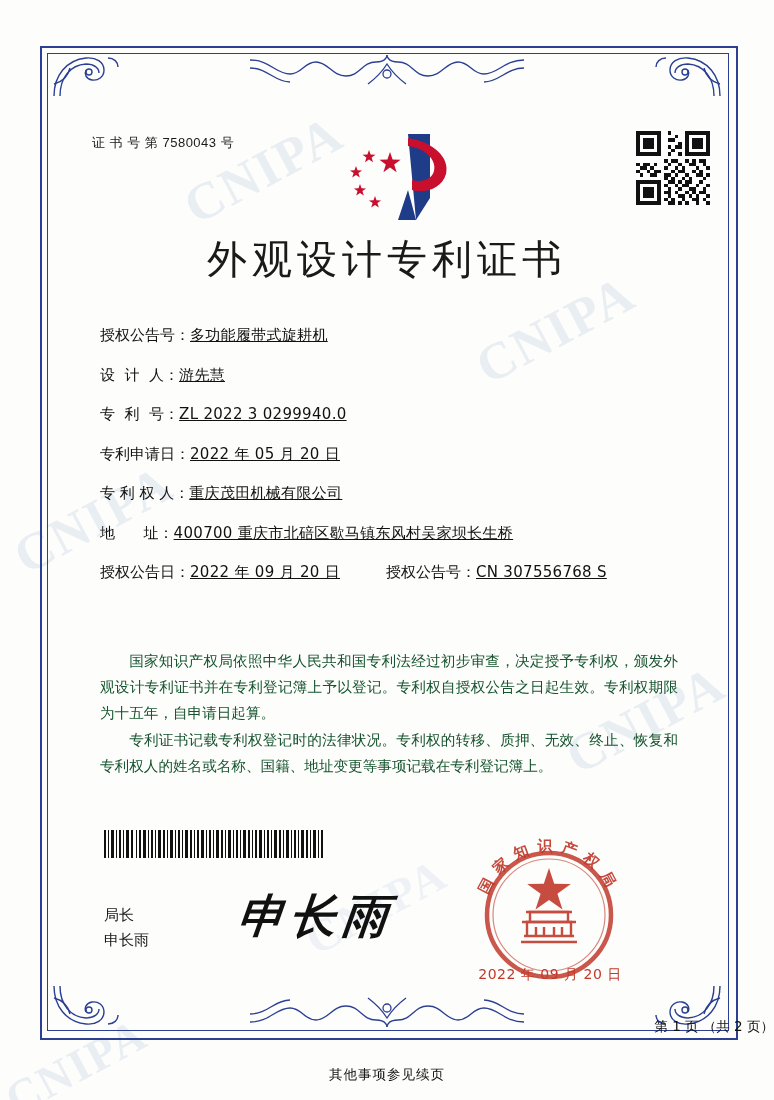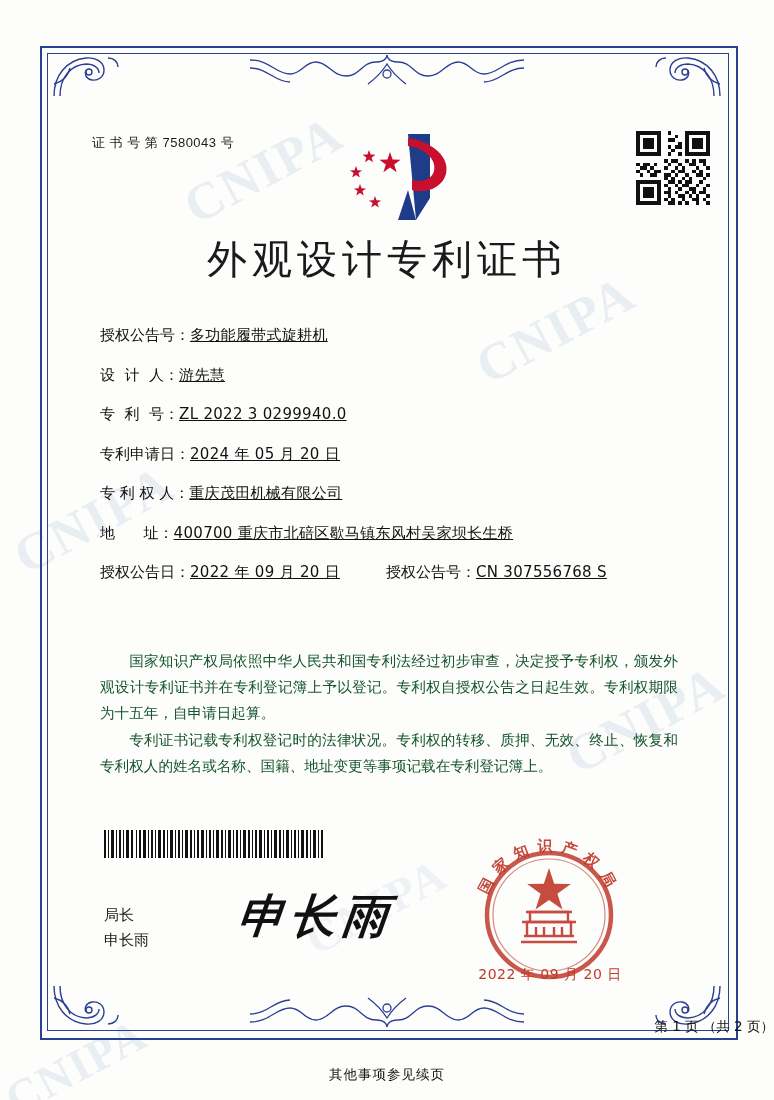--- a/index.html
+++ b/index.html
@@ -424,21 +424,21 @@
     <div class="field">
       <span class="lbl">设  计  人：</span>
       <span class="val">游先慧</span>
     </div>
     <div class="field">
       <span class="lbl">专  利  号：</span>
       <span class="val">ZL 2022 3 0299940.0</span>
     </div>
     <div class="field">
       <span class="lbl">专利申请日：</span>
-      <span class="val">2024 年 05 月 20 日</span>
+      <span class="val">2022 年 05 月 20 日</span>
     </div>
     <div class="field">
       <span class="lbl">专 利 权 人：</span>
       <span class="val">重庆茂田机械有限公司</span>
     </div>
     <div class="field">
       <span class="lbl">地      址：</span>
       <span class="val">400700 重庆市北碚区歇马镇东风村吴家坝长生桥</span>
     </div>
     <div class="field">

